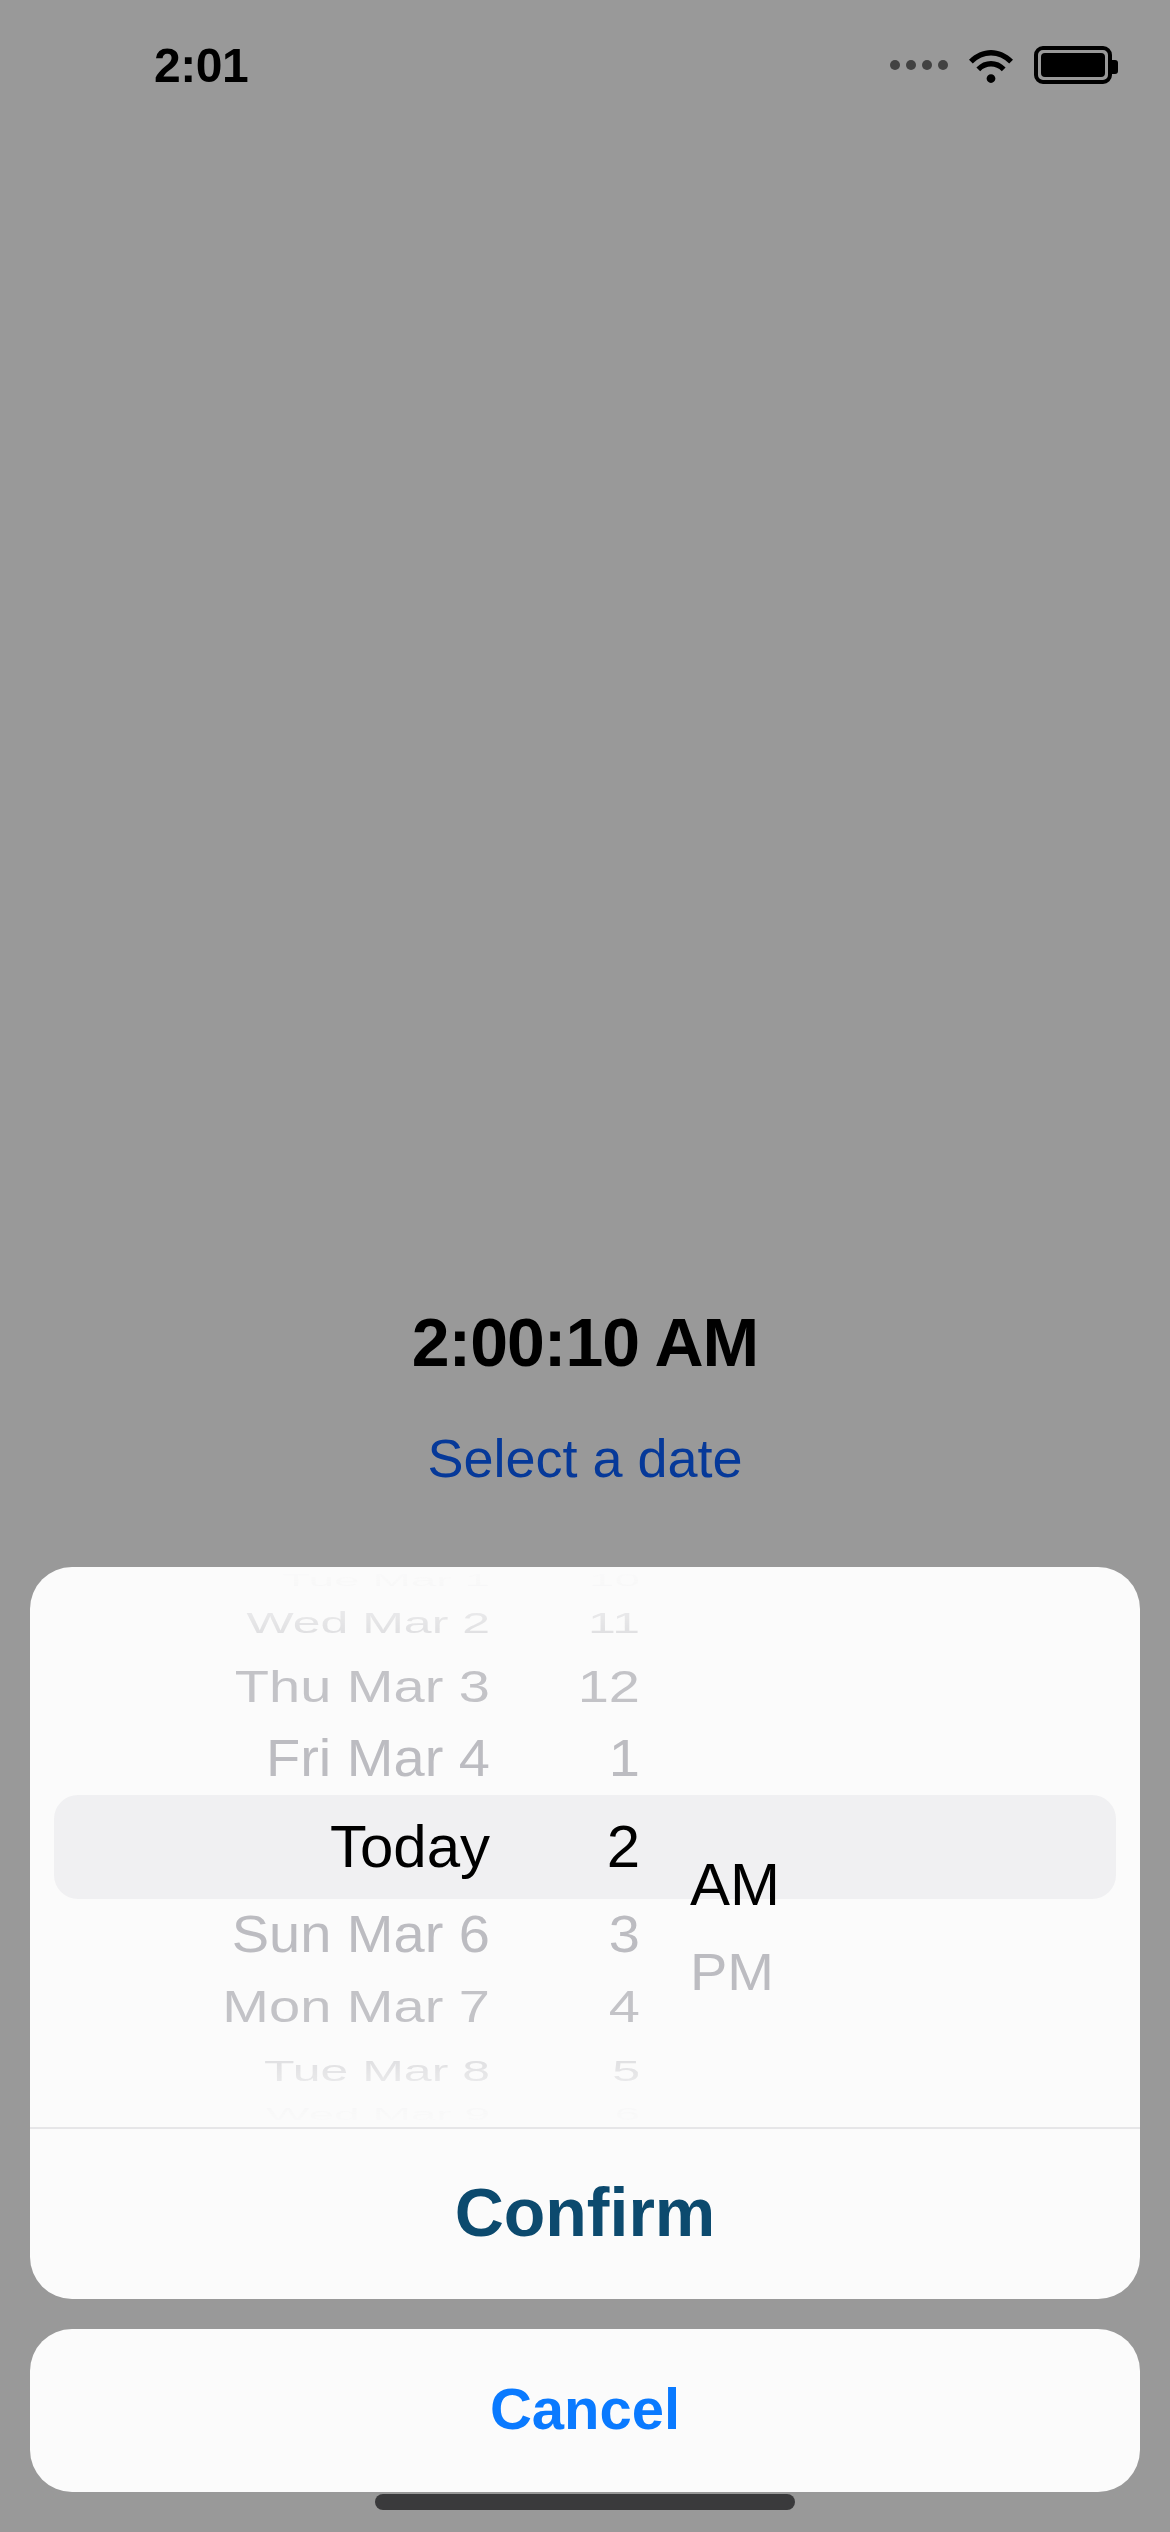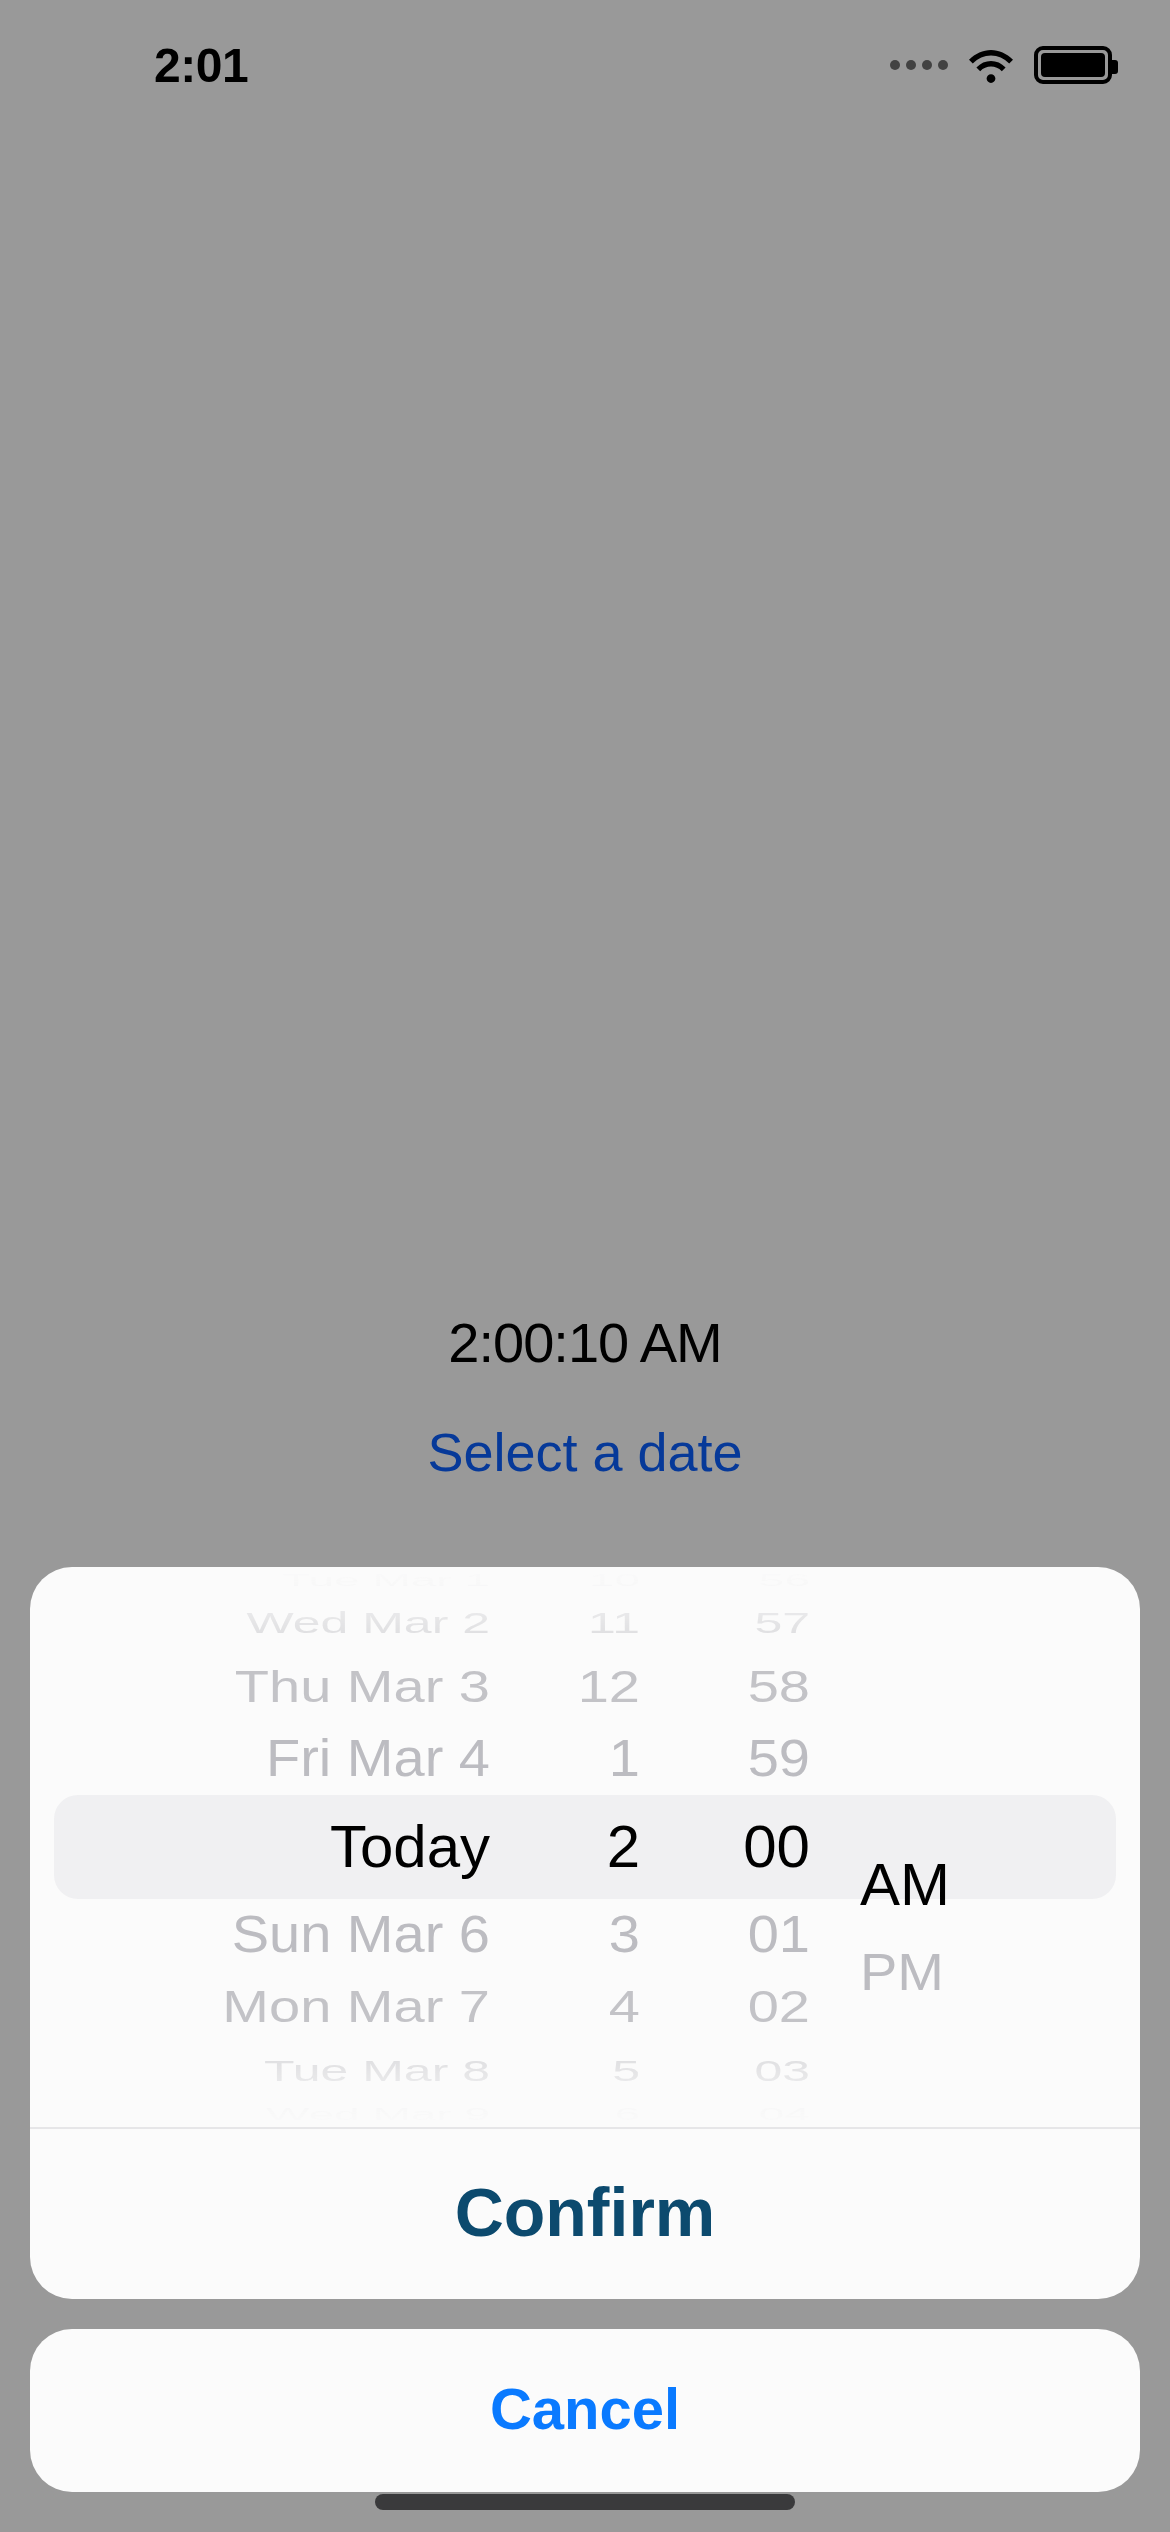--- a/index.html
+++ b/index.html
@@ -27,21 +27,21 @@
   .battery::after { content:""; position:absolute; right:-10px; top:10px; width:6px; height:14px; background:#000; border-radius: 0 3px 3px 0; }
   .battery-fill { position:absolute; inset:3px; background:#000; border-radius:4px; }
 
   
   .under-content {
     position: absolute; top: 0; left: 0; right: 0; bottom: 0;
     display: flex; flex-direction: column; align-items: center; justify-content: center;
     gap: 46px;
     padding-top: 260px;
   }
-  .big-time { font-size: 56px; font-weight: 400; color:#000; letter-spacing: -1px; }
+  .big-time { font-size: 68px; font-weight: 700; color:#000; letter-spacing: -1px; }
   .select-link { font-size: 54px; font-weight: 400; color: #0a60ff; text-align: right; }
 
   
   .sheet-area {
     position: absolute; left: 0; right: 0; bottom: 0;
     padding: 0 30px 40px 30px;
     display: flex; flex-direction: column; gap: 30px;
   }
   .card {
     background: #fdfdfdfa; border-radius: 42px; overflow: hidden;
@@ -118,31 +118,20 @@
           <div class="row off4">10</div>
           <div class="row off3">11</div>
           <div class="row off2">12</div>
           <div class="row off1">1</div>
           <div class="row sel">2</div>
           <div class="row off1">3</div>
           <div class="row off2">4</div>
           <div class="row off3">5</div>
           <div class="row off4">6</div>
         </div>
-        <div class="wheel minute">
-          <div class="row off4">56</div>
-          <div class="row off3">57</div>
-          <div class="row off2">58</div>
-          <div class="row off1">59</div>
-          <div class="row sel">00</div>
-          <div class="row off1">01</div>
-          <div class="row off2">02</div>
-          <div class="row off3">03</div>
-          <div class="row off4">04</div>
-        </div>
         <div class="wheel ampm">
           <div class="row off4">&nbsp;</div>
           <div class="row off3">&nbsp;</div>
           <div class="row off2">&nbsp;</div>
           <div class="row off1">&nbsp;</div>
           <div class="row sel">AM</div>
           <div class="row off1">PM</div>
           <div class="row off2">&nbsp;</div>
           <div class="row off3">&nbsp;</div>
           <div class="row off4">&nbsp;</div>

